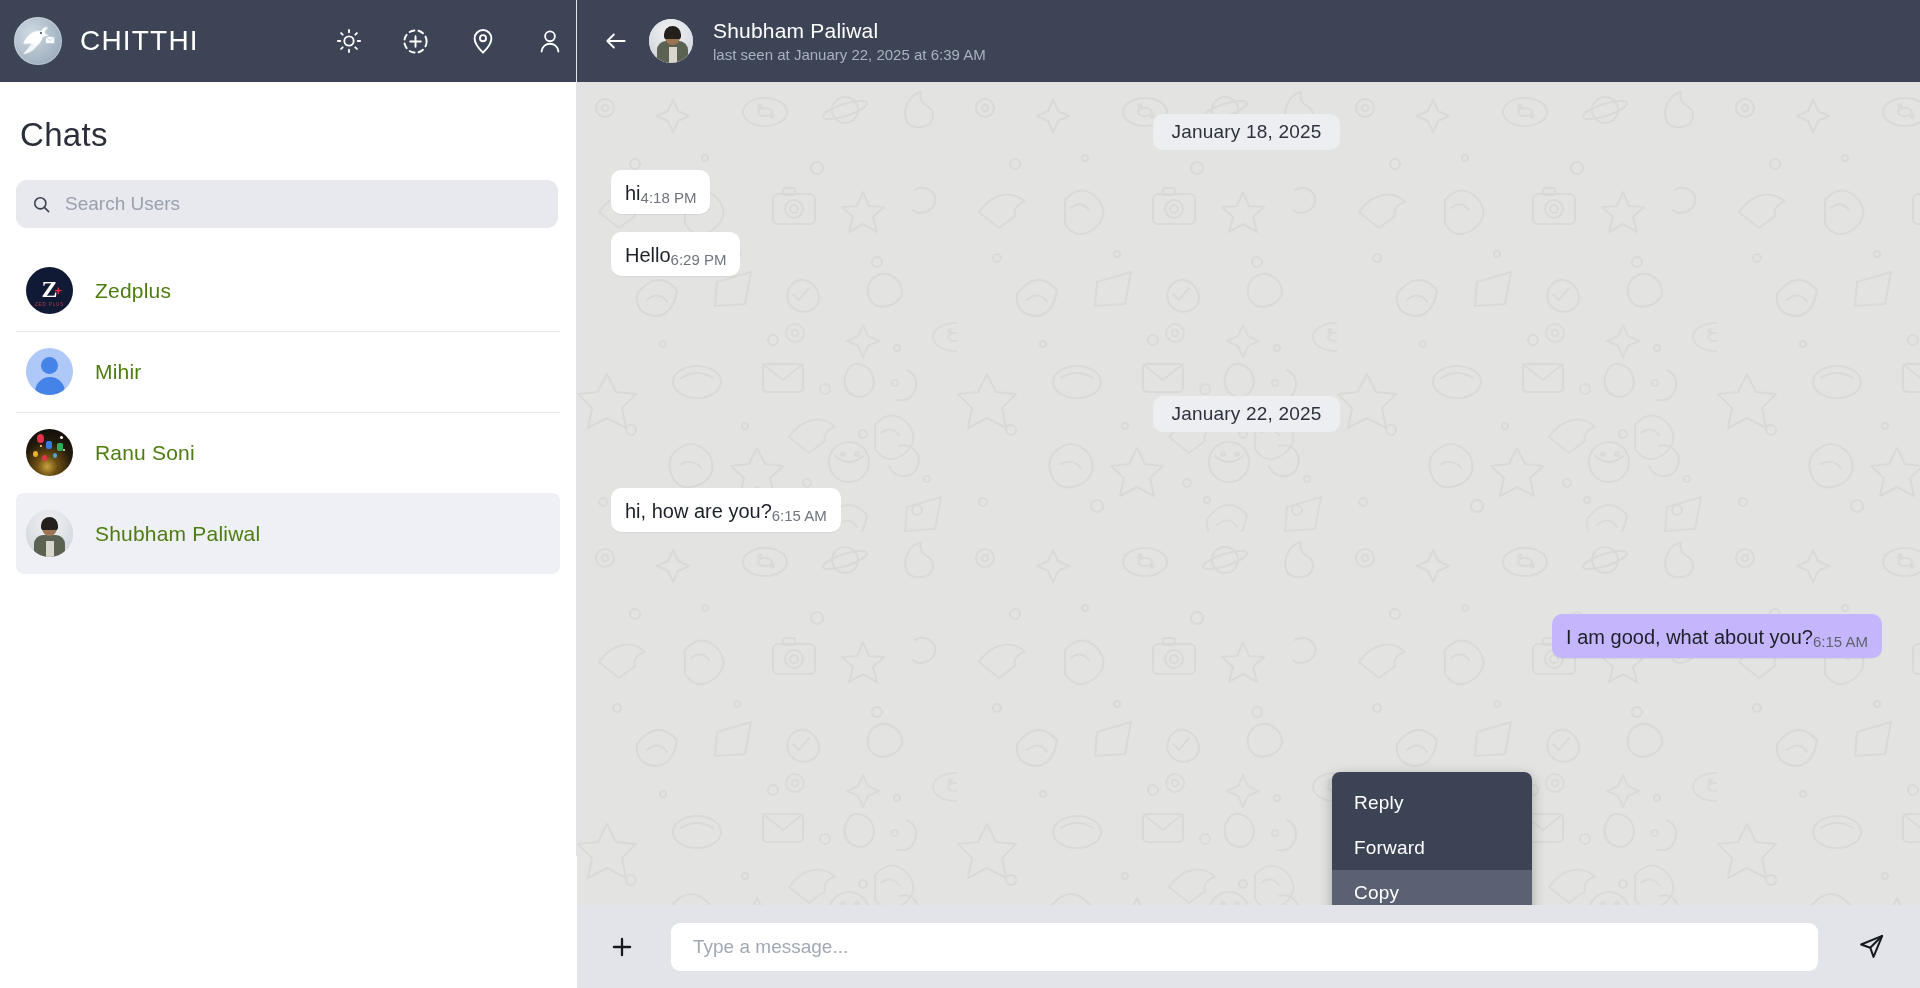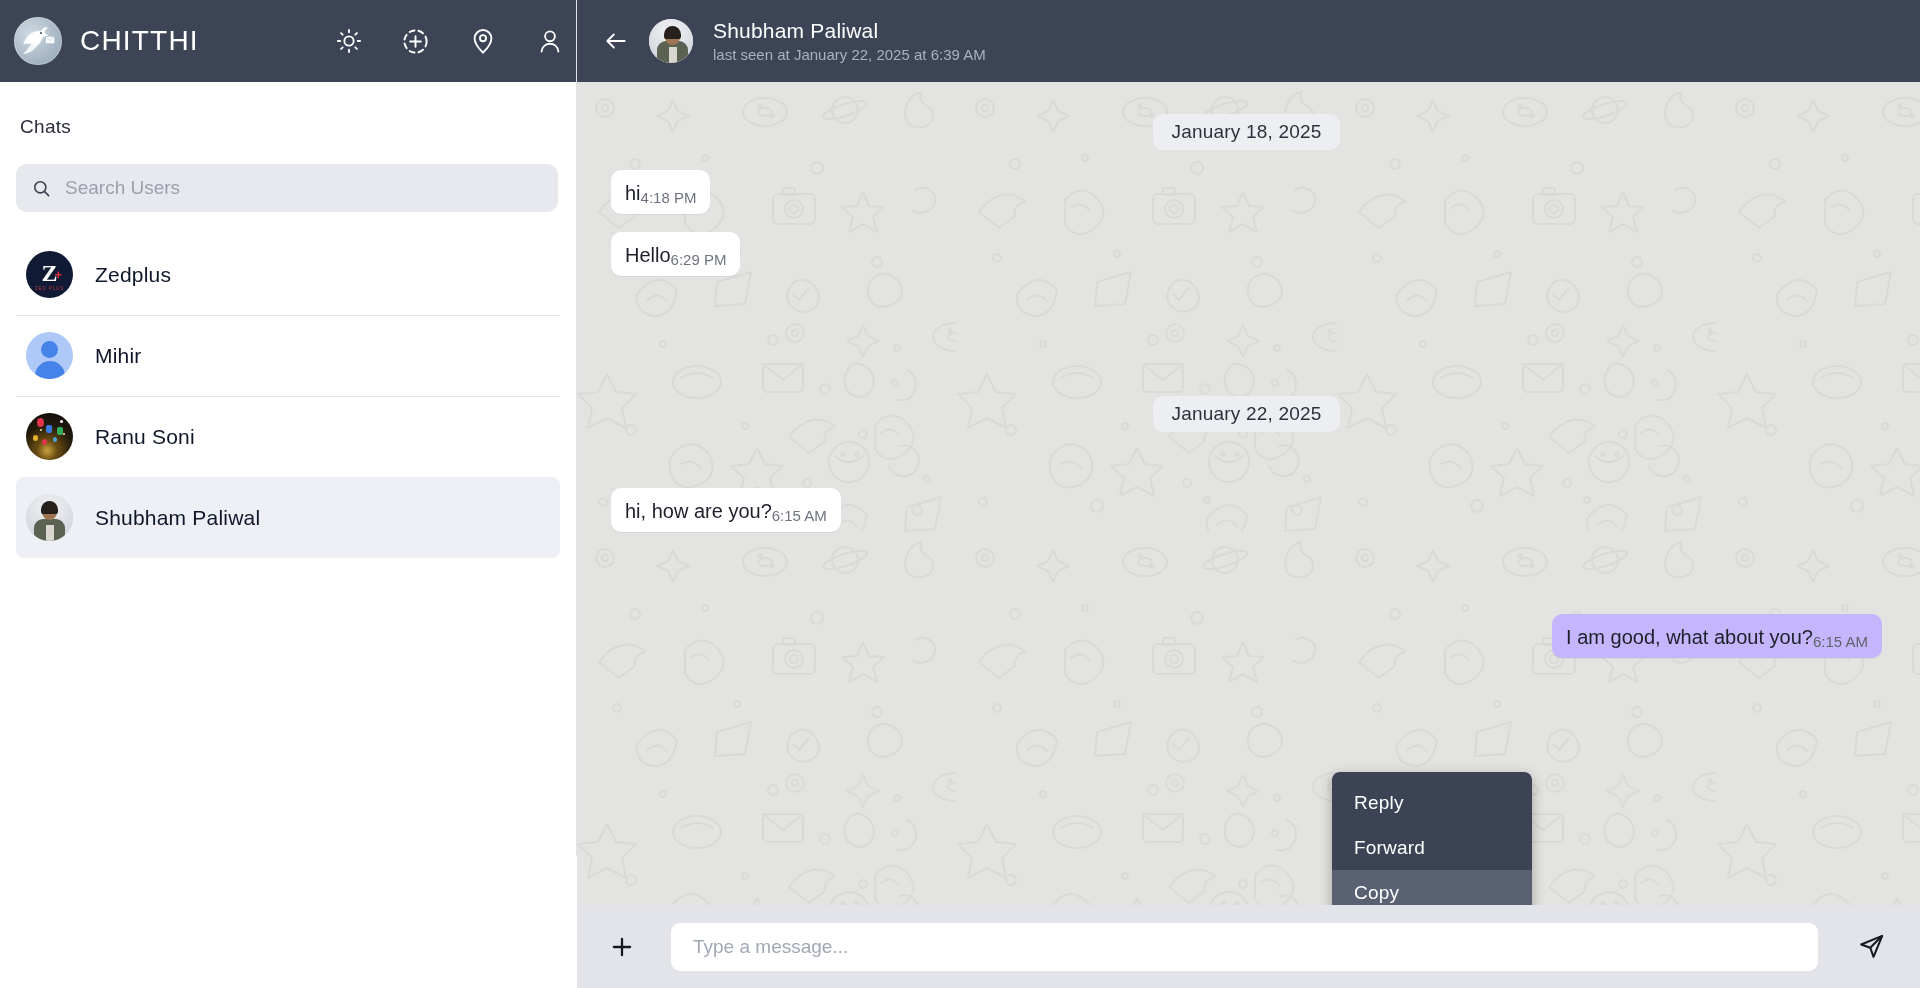--- a/index.html
+++ b/index.html
@@ -28,21 +28,21 @@
   }
   .brand-title {
     color:#ffffff; font-size:28px; letter-spacing:1.2px;
     margin-left:18px; font-weight:400; white-space:nowrap;
   }
   .header-icons { margin-left:135px; display:flex; align-items:center; gap:37px; }
   .hicon { width:30px; height:30px; color:#ffffff; cursor:pointer;
            display:flex; align-items:center; justify-content:center; }
 
   .chats-title {
-    font-size:19px; color:#2b2f3a; font-weight:400;
+    font-size:33px; color:#2b2f3a; font-weight:400;
     padding:34px 0 0 20px; letter-spacing:.3px;
   }
   .search-wrap { padding:26px 18px 0 16px; }
   .search-box {
     height:48px; background:#e7e9ee; border-radius:11px;
     display:flex; align-items:center; padding:0 16px; gap:14px;
   }
   .search-icon { color:#3c4250; display:flex; flex-shrink:0; }
   .search-input {
     border:none; outline:none; background:transparent; flex:1;
@@ -58,21 +58,21 @@
   }
   .chat-item + .chat-item::before {
     content:""; position:absolute; left:0; right:0; top:0; height:1px; background:#e6e8ec;
   }
   .chat-item.selected { background:#eef0f5; }
   .chat-item.selected::before, .chat-item.selected + .chat-item::before { background:transparent; }
   .avatar {
     width:47px; height:47px; border-radius:50%; flex-shrink:0;
     overflow:hidden; position:relative; background:#d8dbe1;
   }
-  .chat-name { font-size:21px; color:#0f172a; letter-spacing:.2px; }
+  .chat-name { font-size:21px; color:#4d7c0f; letter-spacing:.2px; }
 
   
   .av-zedplus { background:#101a35; display:flex; align-items:center; justify-content:center; }
   .av-zedplus .zp-z {
     color:#fff; font-size:24px; font-weight:700; font-family:"Liberation Serif", serif;
     line-height:1; transform:translateY(-2px);
   }
   .av-zedplus .zp-plus {
     position:absolute; color:#e8323c; font-size:13px; font-weight:700;
     right:11px; top:16px;

